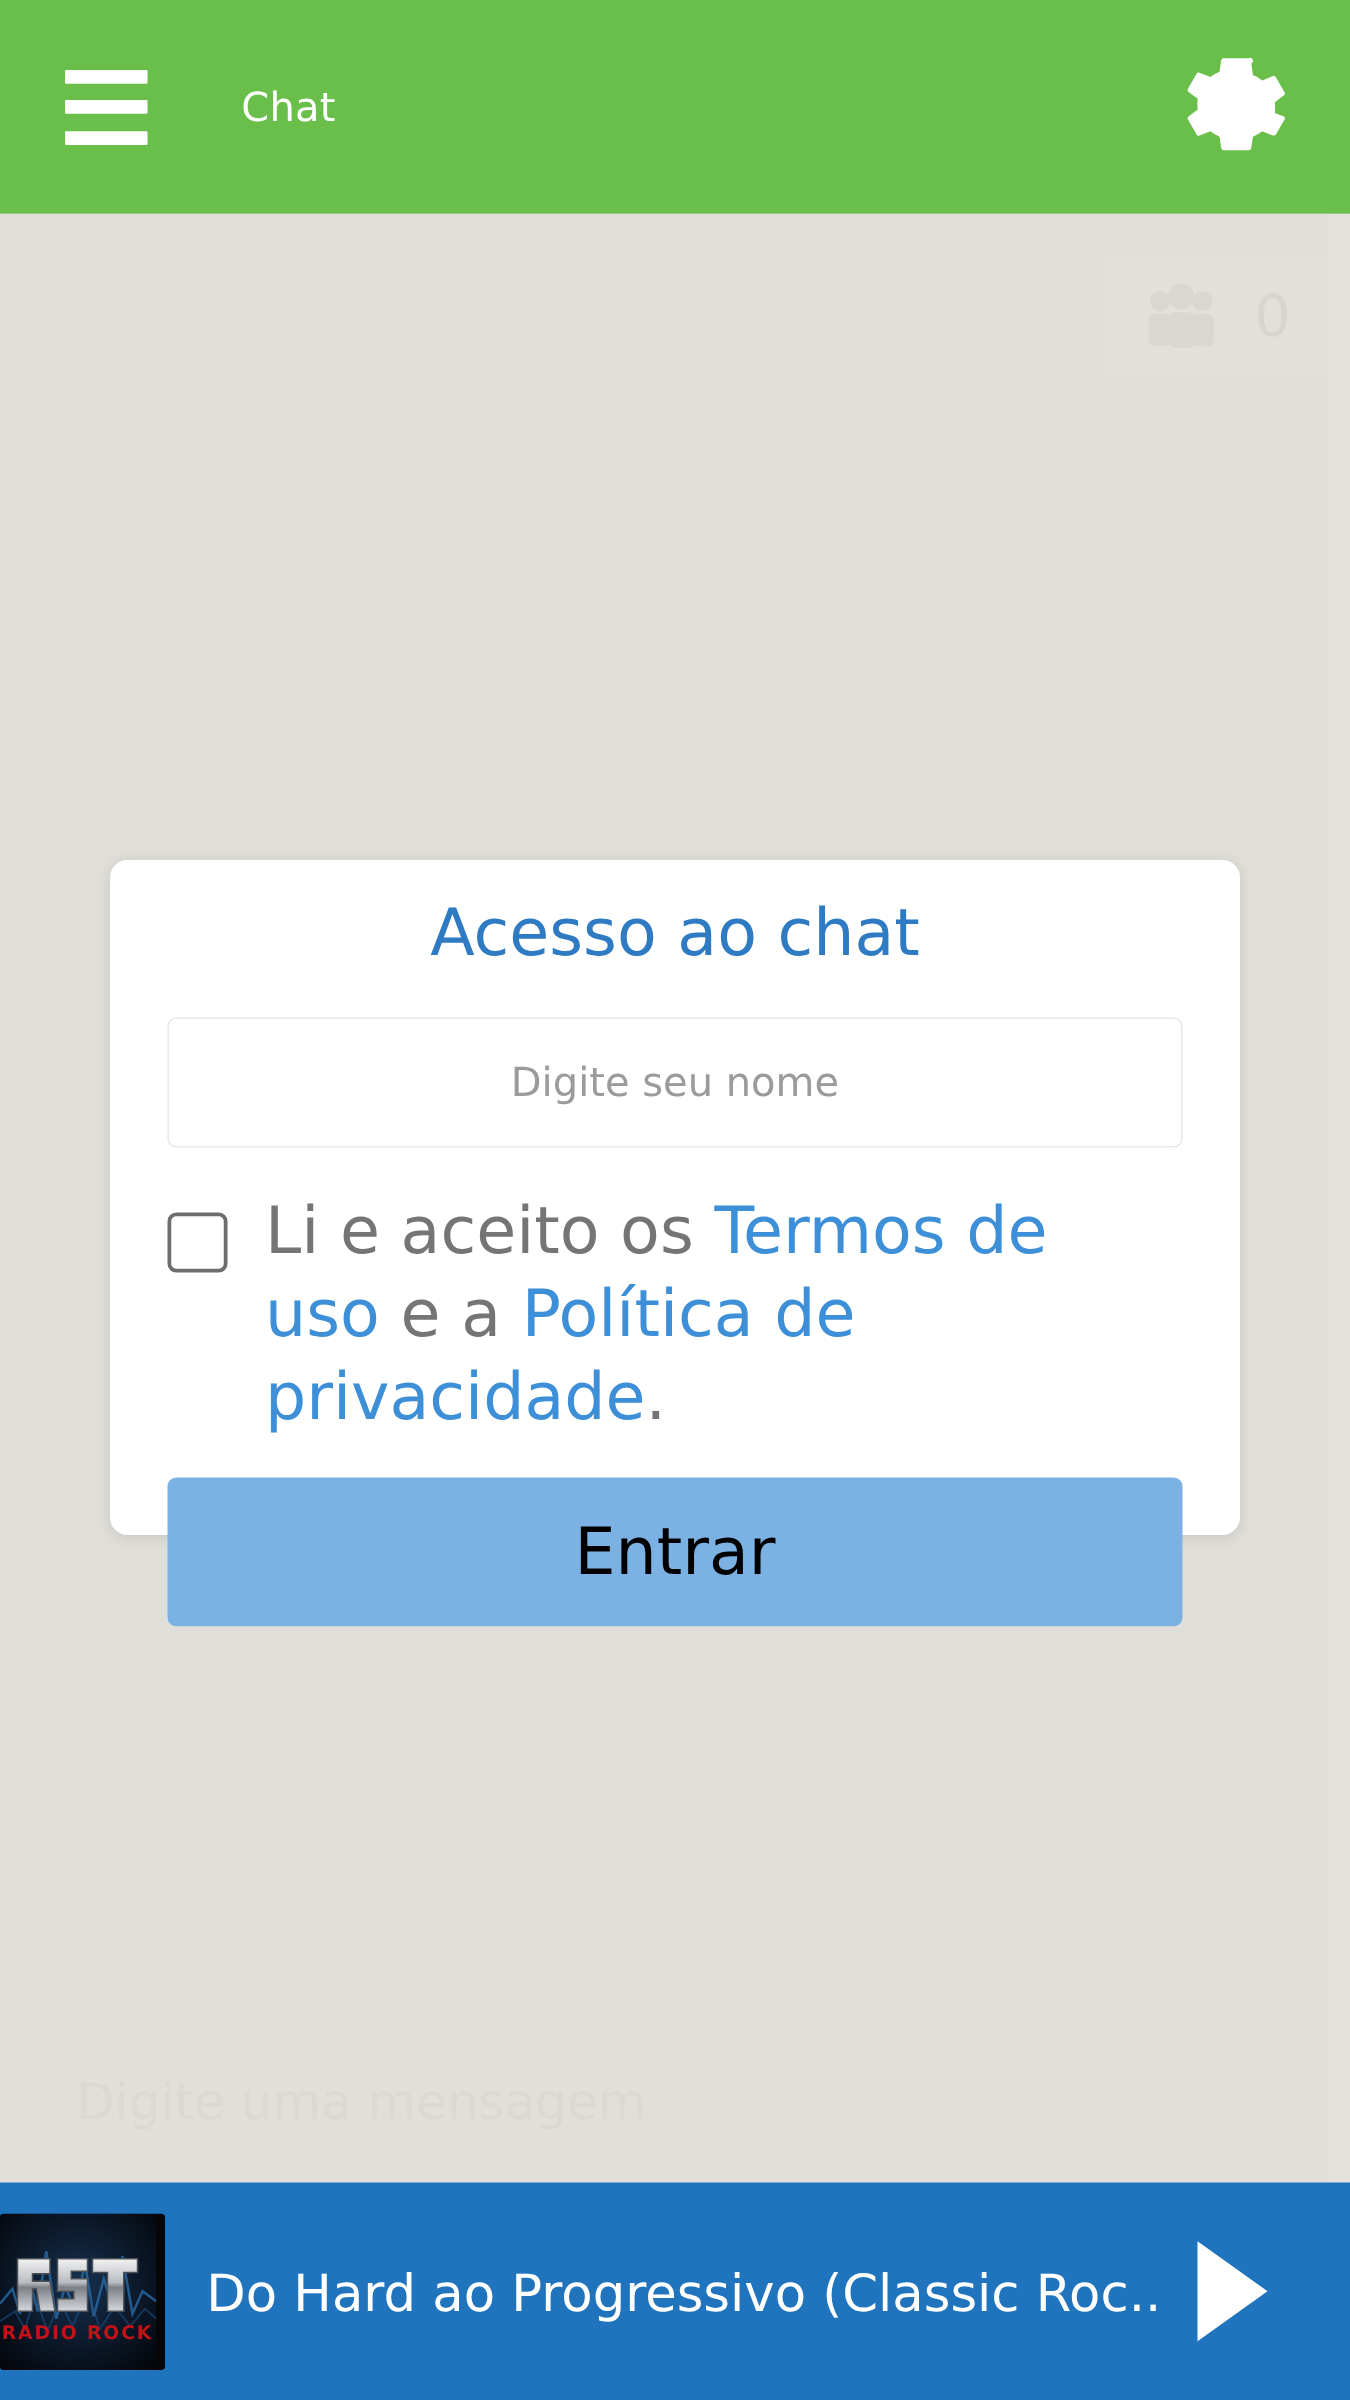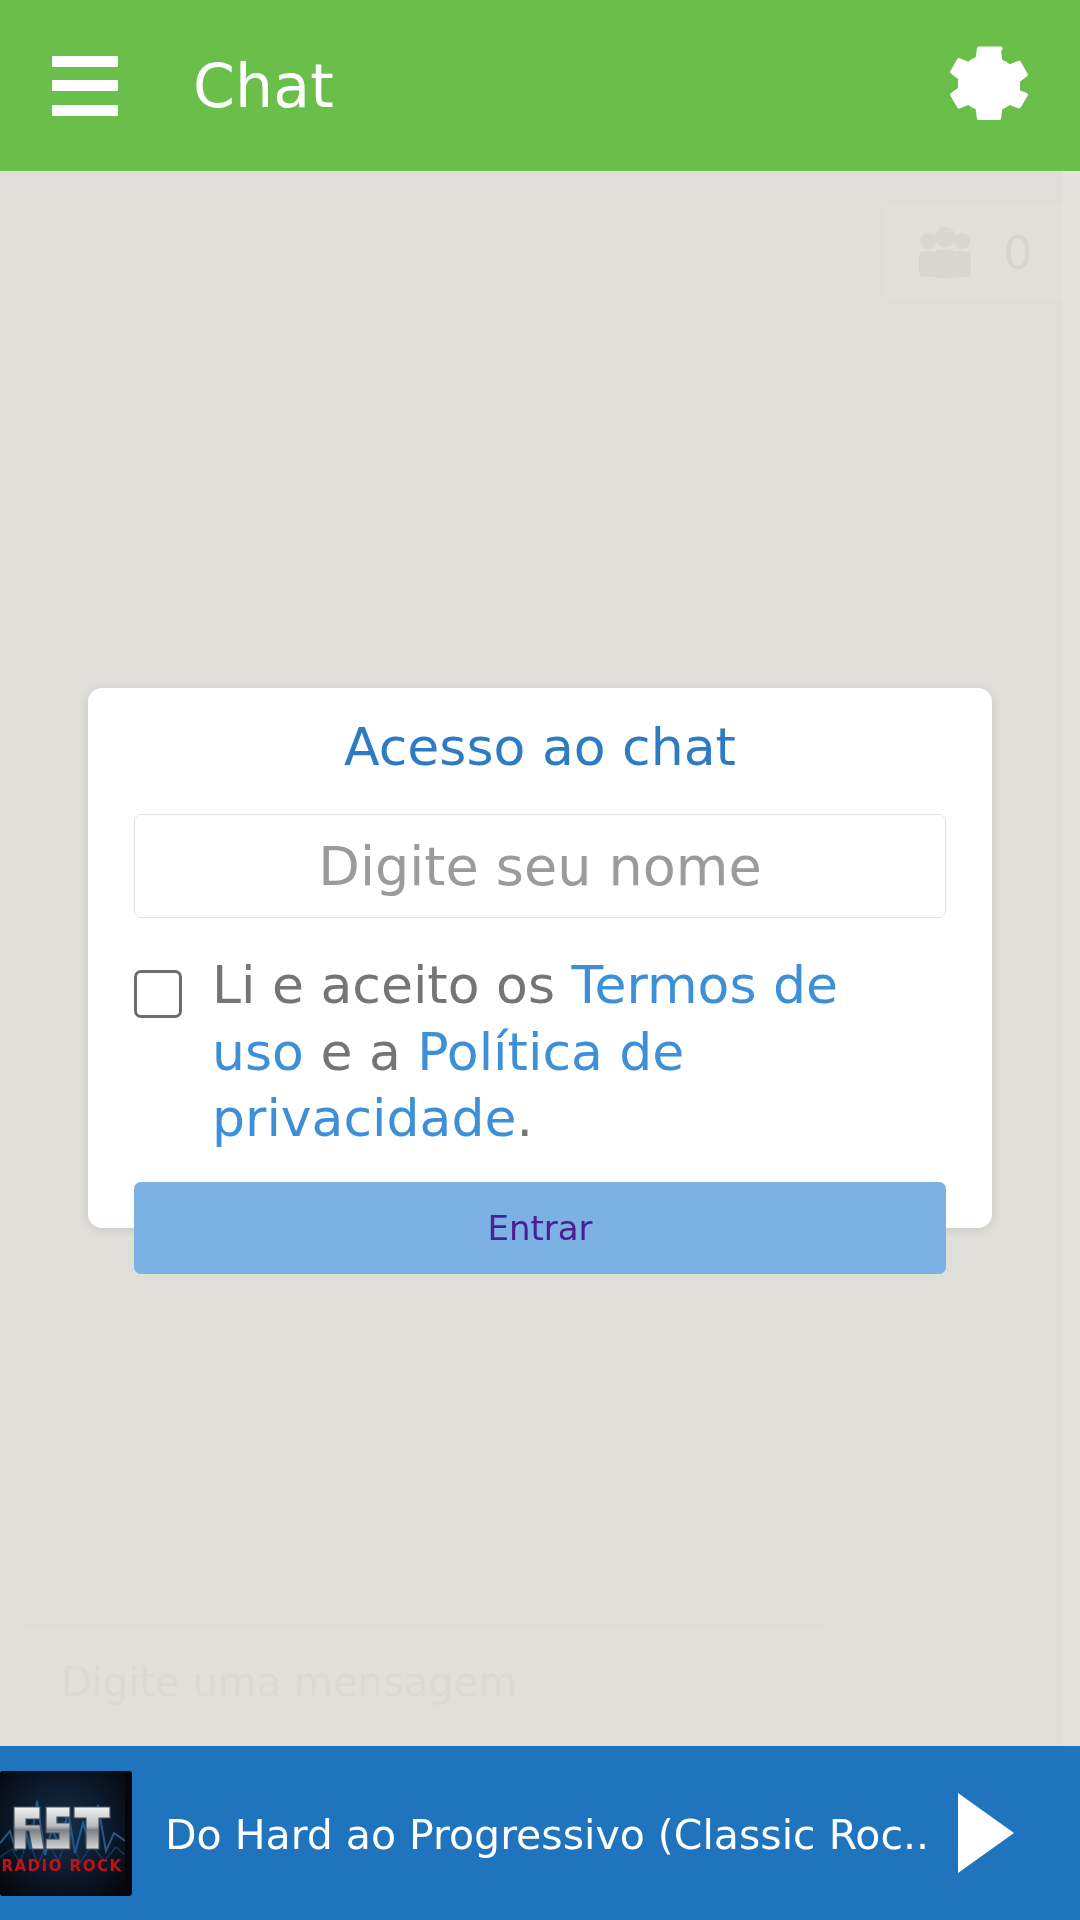--- a/index.html
+++ b/index.html
@@ -41,21 +41,21 @@
     display: block;
     width: 66px;
     height: 11px;
     background: #ffffff;
     border-radius: 1px;
   }
 
   .header-title {
     margin-left: 75px;
     color: #ffffff;
-    font-size: 60px;
+    font-size: 32px;
     font-weight: 400;
     letter-spacing: 0.2px;
     line-height: 1;
   }
 
   .gear-btn {
     position: absolute;
     right: 48px;
     top: 50%;
     transform: translateY(-50%);
@@ -179,21 +179,21 @@
   .name-input {
     margin-top: 36px;
     width: 100%;
     height: 104px;
     border: 1px solid #e3e3e3;
     border-radius: 7px;
     background: #ffffff;
     display: flex;
     align-items: center;
     justify-content: center;
-    font-size: 54px;
+    font-size: 32px;
     color: #9b9b9b;
     cursor: text;
   }
 
   .terms-row {
     margin-top: 32px;
     display: flex;
     align-items: flex-start;
     gap: 30px;
   }
@@ -215,26 +215,26 @@
   }
   .terms-text a {
     color: #3d8fd8;
     text-decoration: none;
     cursor: pointer;
   }
 
   .enter-button {
     margin-top: 30px;
     width: 100%;
-    height: 92px;
+    height: 119px;
     background: #7cb2e3;
     border: none;
     border-radius: 7px;
-    color: #4c1d95;
-    font-size: 34px;
+    color: #000000;
+    font-size: 52px;
     font-family: inherit;
     font-weight: 400;
     cursor: pointer;
     display: flex;
     align-items: center;
     justify-content: center;
   }
 
   
   .player-bar {

